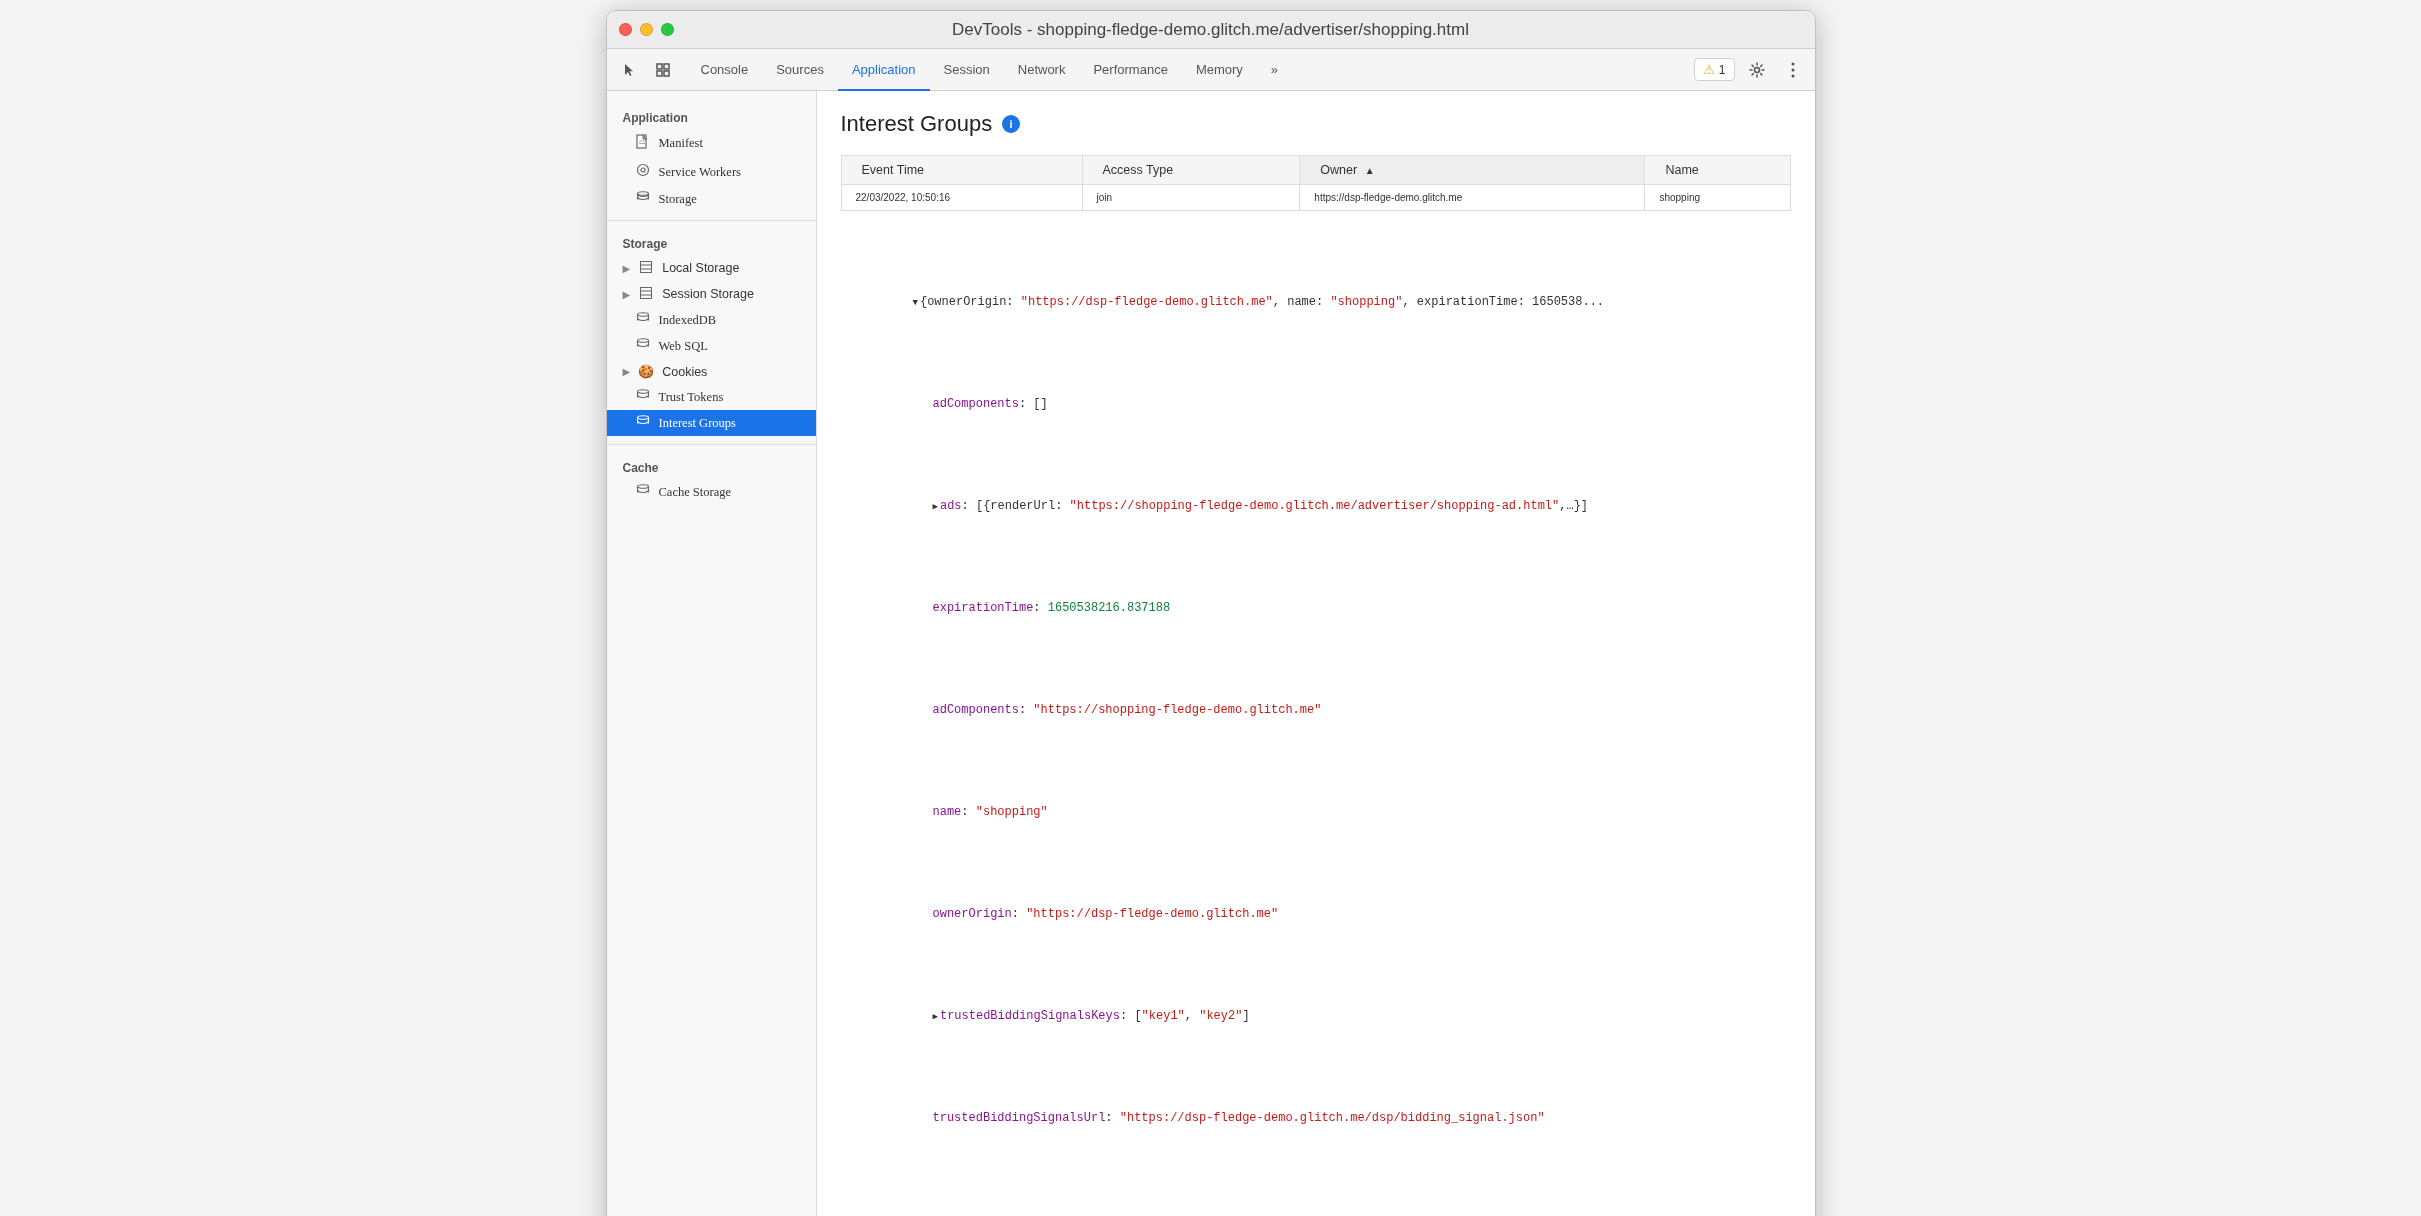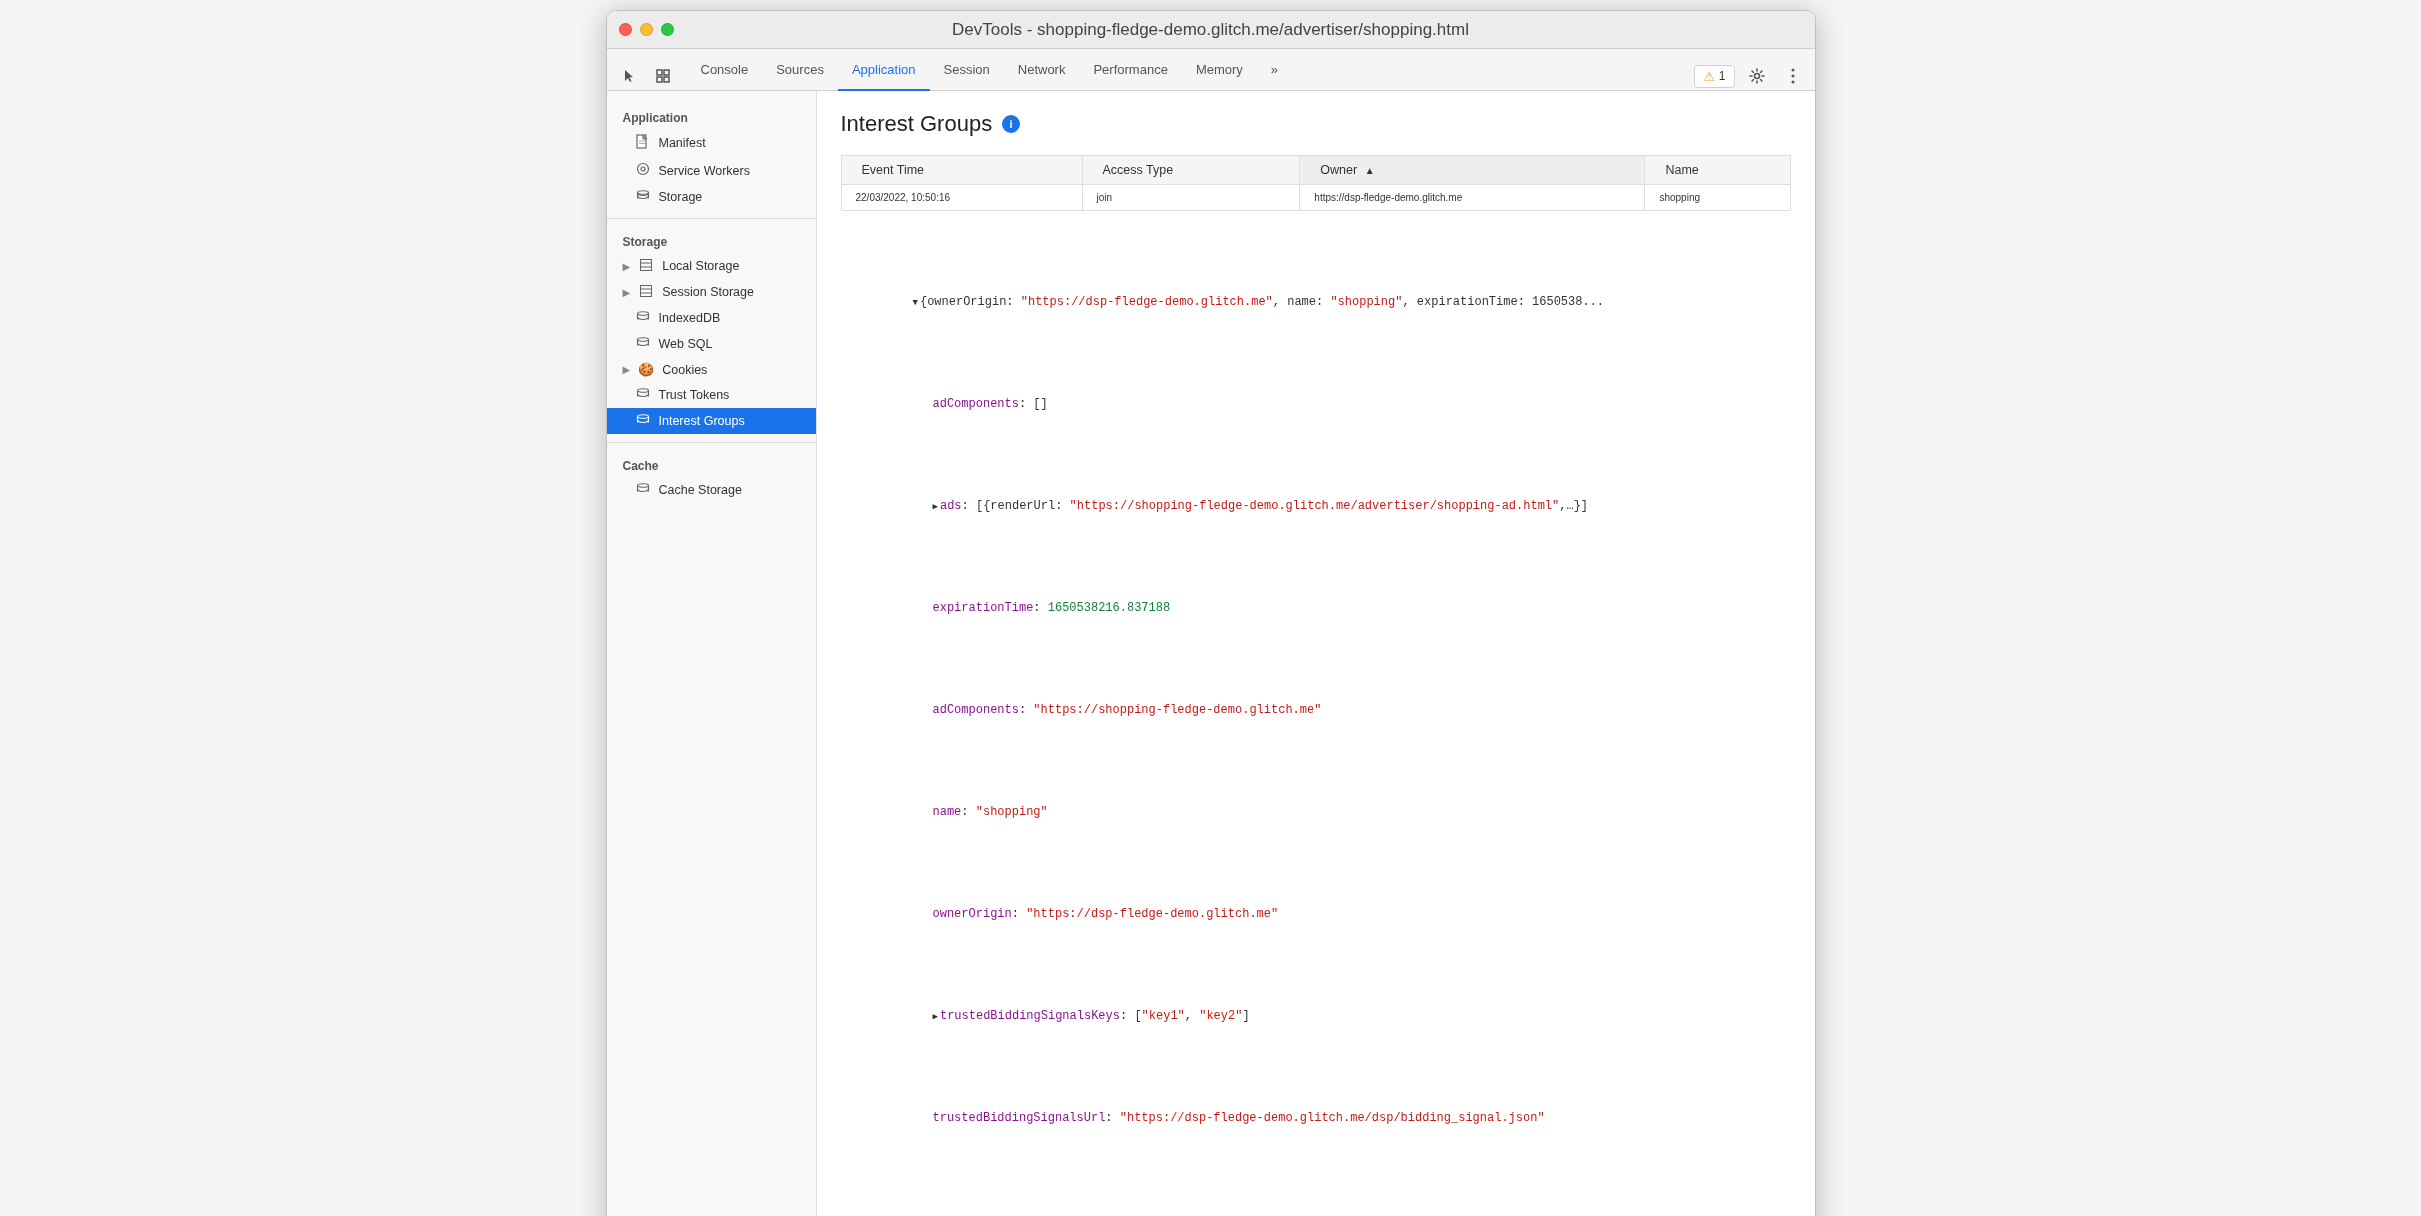--- a/index.html
+++ b/index.html
@@ -54,21 +54,21 @@
       font-weight: 500;
       white-space: nowrap;
     }
 
     
     .toolbar {
       background: #f5f5f5;
       border-bottom: 1px solid #d0d0d0;
       height: 42px;
       display: flex;
-      align-items: flex-end;
+      align-items: center;
       padding: 0 8px;
       gap: 0;
     }
     .toolbar-icons {
       display: flex;
       align-items: center;
       gap: 6px;
       margin-right: 10px;
     }
     .toolbar-icon-btn {
@@ -173,20 +173,21 @@
     .sidebar-item {
       display: flex;
       align-items: center;
       gap: 8px;
       padding: 5px 16px 5px 28px;
       cursor: pointer;
       color: #333;
       font-size: 12.5px;
       border-radius: 0;
       white-space: nowrap;
+      font-family: Liberation Serif, serif;
     }
     .sidebar-item.active {
       background: #1a73e8;
       color: #fff;
     }
     .sidebar-item.active .si-icon { color: #fff; }
     .sidebar-item-group {
       display: flex;
       align-items: center;
       gap: 8px;

